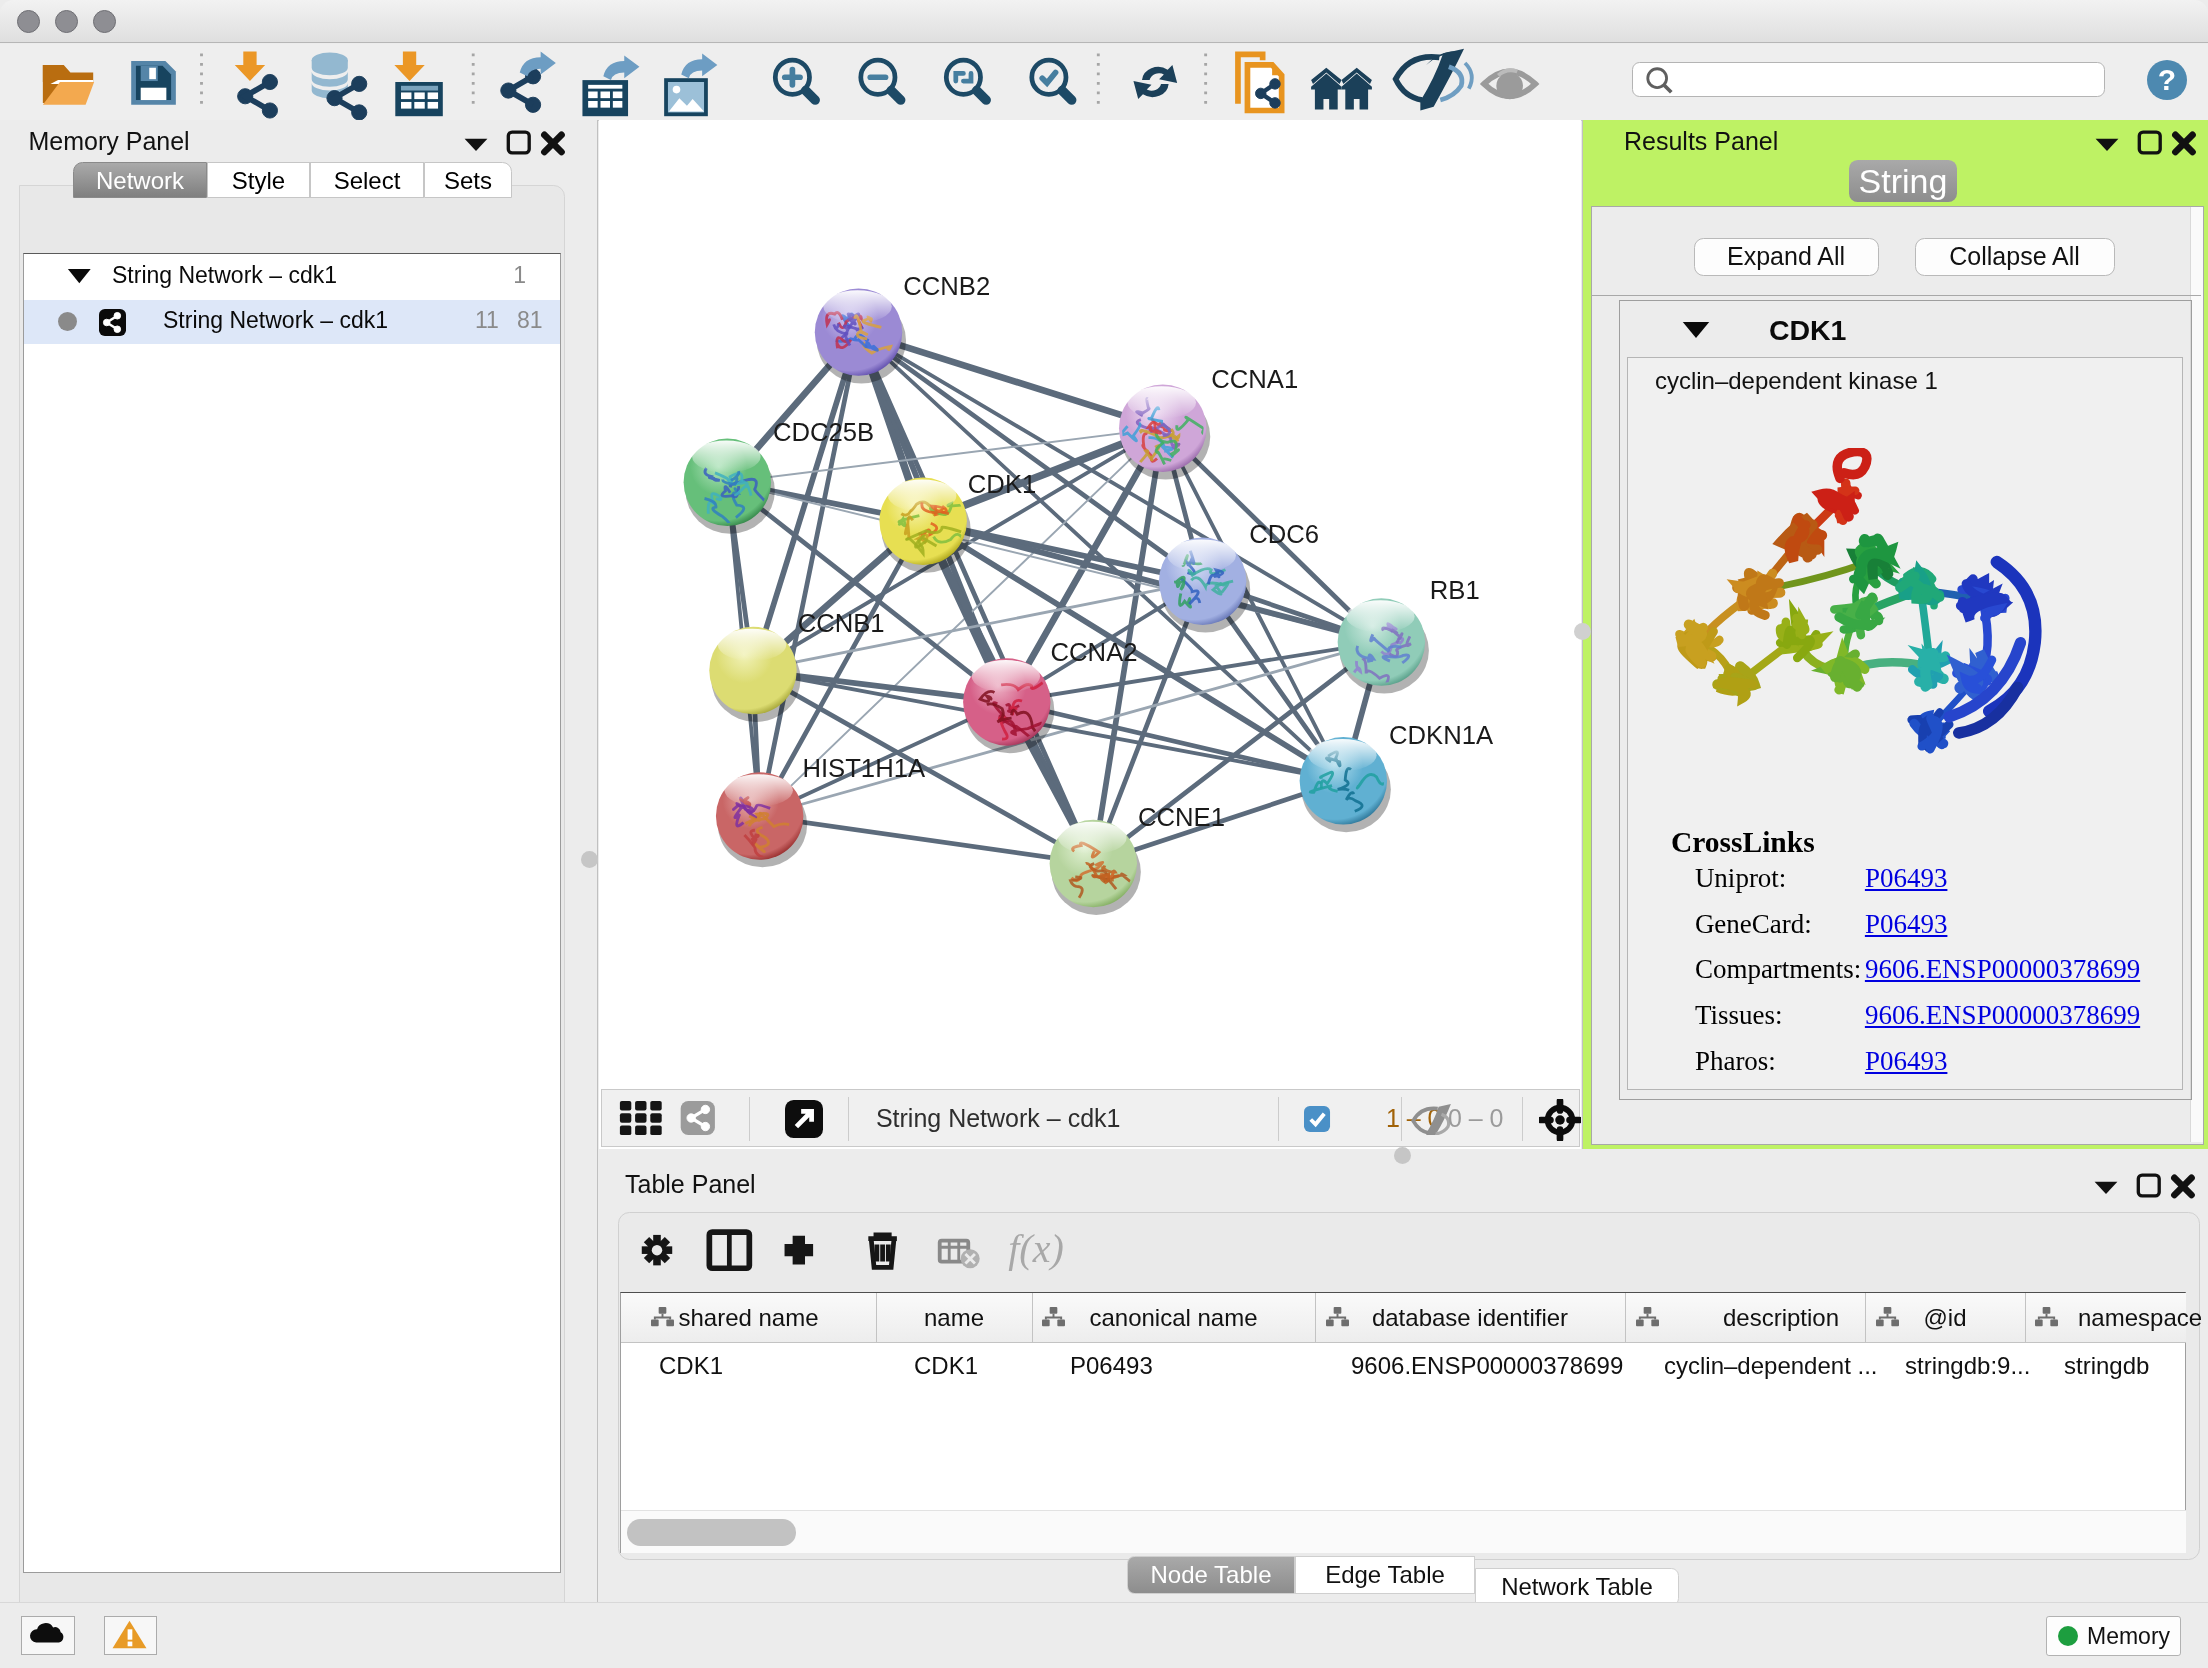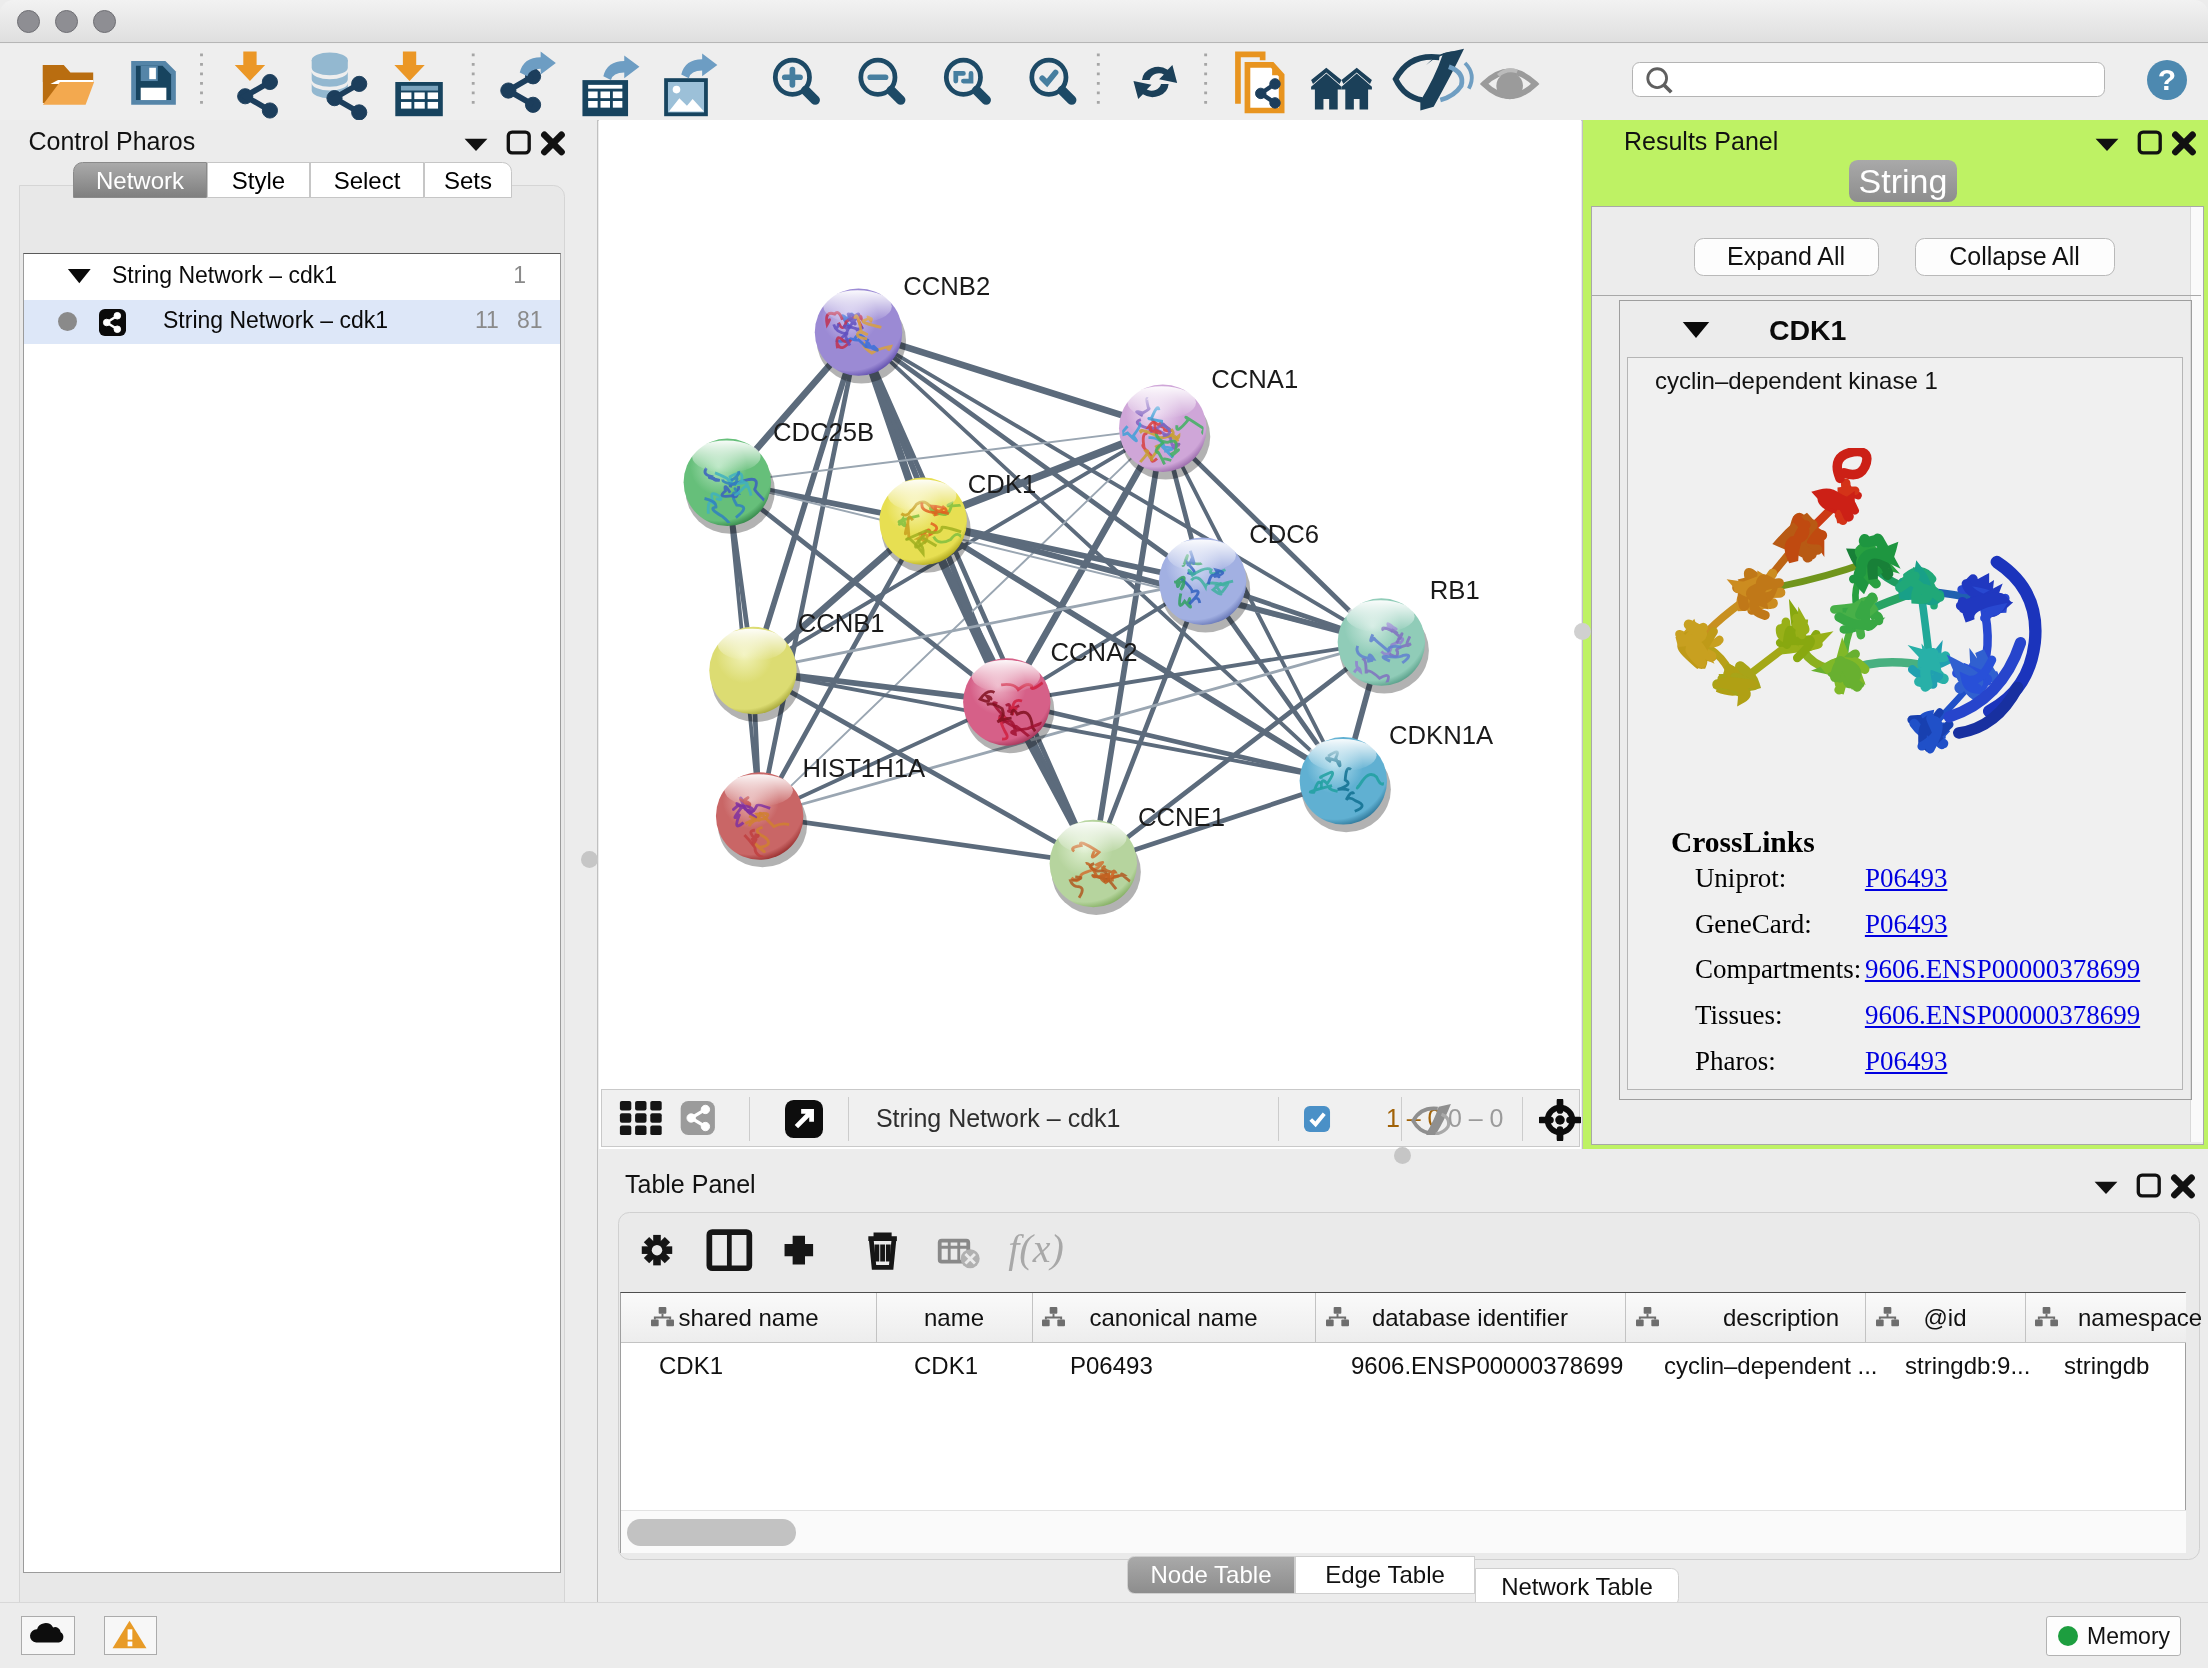--- a/index.html
+++ b/index.html
@@ -197,21 +197,21 @@
   </svg>
   <div id="searchbox">
     <svg width="38" height="31" viewBox="0 0 40 33" style="position:absolute;left:7.6px;top:1.9px;">
       <circle cx="17" cy="14" r="10" fill="none" stroke="#5f5f5f" stroke-width="3"></circle>
       <line x1="24" y1="21" x2="32" y2="29" stroke="#5f5f5f" stroke-width="4"></line>
     </svg>
   </div>
   <div class="abs" style="left:2147px;top:16px;width:40px;height:40px;border-radius:50%;background:#4d89b0;color:#fff;font-size:30px;font-weight:bold;text-align:center;line-height:40px;">?</div>
   </div>
   <div id="cpanel">
-    <div class="abs ptitle" style="left:28.5px;top:6.7px;">Control Pharos</div>
+    <div class="abs ptitle" style="left:28.5px;top:6.7px;">Memory Panel</div>
     <svg class="abs" style="left:457px;top:8.6px;" width="114" height="27" viewBox="0 0 120 28">
       <path d="M8,10 h24 l-12,13 z" fill="#111"></path>
       <rect x="54" y="3" width="22" height="22" rx="4" fill="none" stroke="#111" stroke-width="3.5"></rect>
       <path d="M92,6 l18,18 M110,6 l-18,18" stroke="#111" stroke-width="7" stroke-linecap="round"></path>
     </svg>
     <div class="tab tabsel" style="left:73px;width:134px;top:42px;border-radius:9.5px 0 0 0;">Network</div>
     <div class="tab" style="left:207px;width:103px;top:42px;">Style</div>
     <div class="tab" style="left:310px;width:114px;top:42px;">Select</div>
     <div class="tab" style="left:424px;width:88px;top:42px;border-radius:0 9.5px 0 0;">Sets</div>
     <div class="abs" style="left:19px;top:65px;width:546px;height:1514px;background:#e8e8e8;border-radius:0 11.4px 0 0;border:1px solid #d5d5d5;box-sizing:border-box;"></div>

